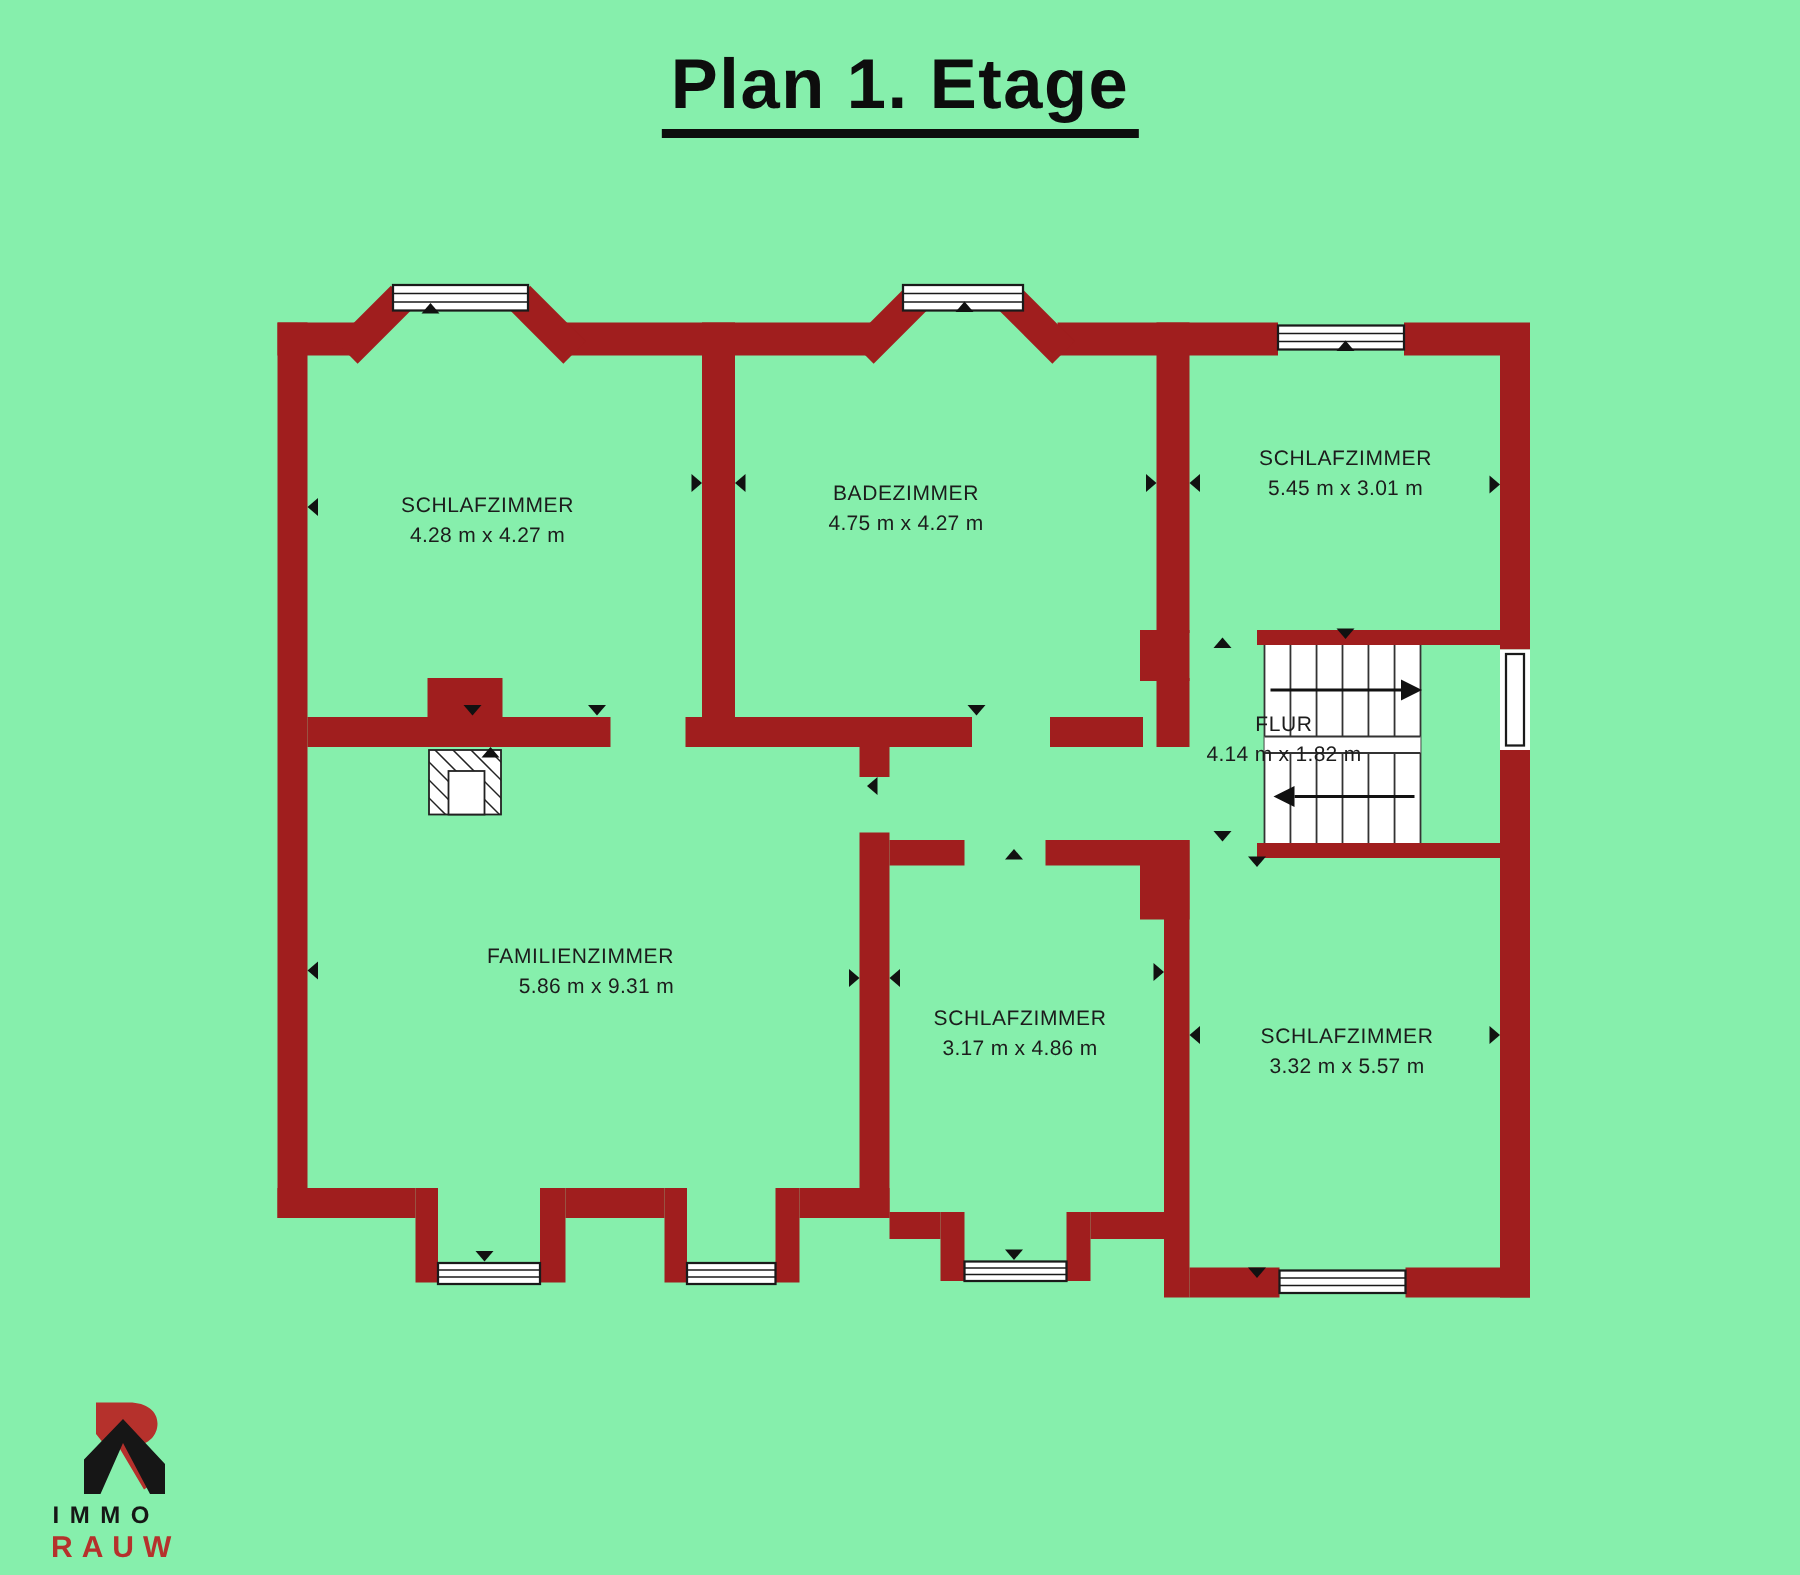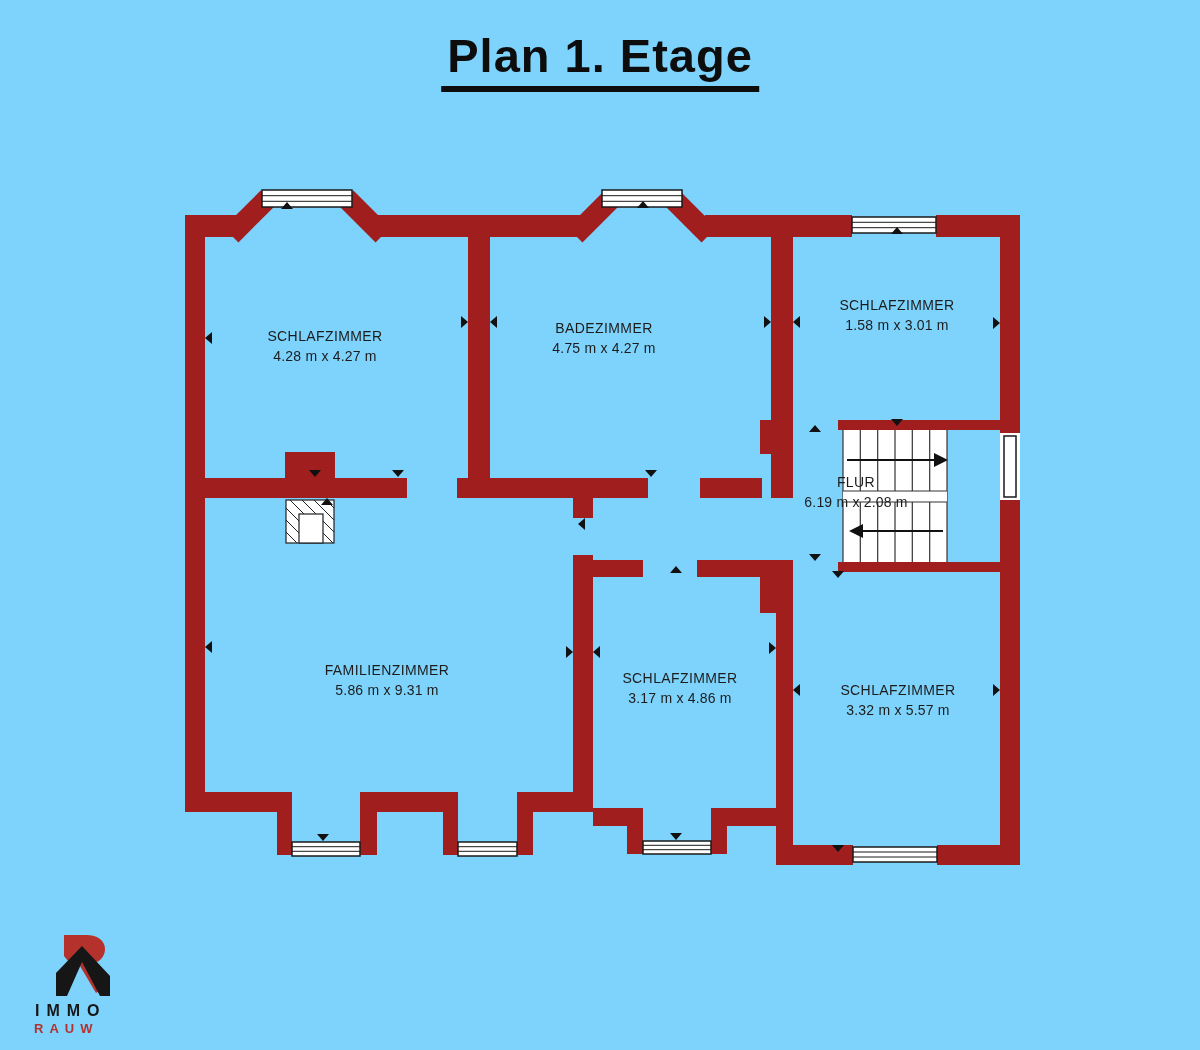--- a/index.html
+++ b/index.html
@@ -1,35 +1,35 @@
 <!DOCTYPE html>
 <html style="--wall: #A01E1E; --logo-red: #B5312C; --logo-black: #161616;"><head>
 <meta charset="utf-8">
 <style>
   html,body{margin:0;padding:0;background:#fff;}
   .canvas{
-    position:relative;width:1200px;height:1050px;background:#7dd3fc;overflow:hidden;
+    position:relative;width:1200px;height:1050px;background:#86efac;overflow:hidden;
     font-family:"Liberation Sans","DejaVu Sans",sans-serif;
   }
   .title{
     position:absolute;left:50%;top:28px;transform:translateX(-50%);
     font-size:47px;font-weight:800;letter-spacing:1px;color:#0d0d0d;
     border-bottom:6px solid #0d0d0d;padding:0 6px 3px 6px;white-space:nowrap;
   }
   .plan-svg{position:absolute;left:0;top:0;}
   .room-label{
     position:absolute;transform:translate(-50%,-50%);
     text-align:center;white-space:nowrap;color:#1c1c1c;
     font-size:14px;line-height:20px;letter-spacing:.4px;
   }
   .room-dims{letter-spacing:.2px;}
   .logo{position:absolute;left:28px;top:930px;width:110px;text-align:left;}
   .logo-icon{display:block;margin:0 auto;}
   .logo-immo{font-size:16px;font-weight:800;letter-spacing:7px;color:#161616;margin-top:2px;text-indent:7px;}
-  .logo-rauw{font-size:13px;font-weight:800;letter-spacing:6px;margin-top:1px;text-indent:6px;color:var(--logo-red,#b5312c);}
+  .logo-rauw{font-size:20px;font-weight:800;letter-spacing:6px;margin-top:1px;text-indent:6px;color:var(--logo-red,#b5312c);}
   .wall{fill:var(--wall,#a01e1e);}
   .wallline{stroke:var(--wall,#a01e1e);stroke-width:21;}
   .win{fill:#fff;stroke:#1a1a1a;stroke-width:1.5;}
   .winline{stroke:#1a1a1a;stroke-width:1;}
   .stairline{stroke:#333;stroke-width:1.2;}
   .marker{fill:#111;}
 </style>
 </head>
 <body>
 
@@ -203,27 +203,27 @@
   <div class="room-label" style="left:325px;top:346px;">
     <div class="room-name">SCHLAFZIMMER</div>
     <div class="room-dims">4.28 m x 4.27 m</div>
   </div>
   <div class="room-label" style="left:604px;top:338px;">
     <div class="room-name">BADEZIMMER</div>
     <div class="room-dims">4.75 m x 4.27 m</div>
   </div>
   <div class="room-label" style="left:897px;top:315px;">
     <div class="room-name">SCHLAFZIMMER</div>
-    <div class="room-dims">1.58 m x 3.01 m</div>
+    <div class="room-dims">5.45 m x 3.01 m</div>
   </div>
   <div class="room-label" style="left:808px;top:492px;margin-left:48px;">
     <div class="room-name">FLUR</div>
-    <div class="room-dims">6.19 m x 2.08 m</div>
-  </div>
-  <div class="room-label" style="left:387px;top:680px;">
+    <div class="room-dims">4.14 m x 1.82 m</div>
+  </div>
+  <div class="room-label" style="left:387px;top:647px;text-align:right;">
     <div class="room-name">FAMILIENZIMMER</div>
     <div class="room-dims">5.86 m x 9.31 m</div>
   </div>
   <div class="room-label" style="left:680px;top:688px;">
     <div class="room-name">SCHLAFZIMMER</div>
     <div class="room-dims">3.17 m x 4.86 m</div>
   </div>
   <div class="room-label" style="left:898px;top:700px;">
     <div class="room-name">SCHLAFZIMMER</div>
     <div class="room-dims">3.32 m x 5.57 m</div>

